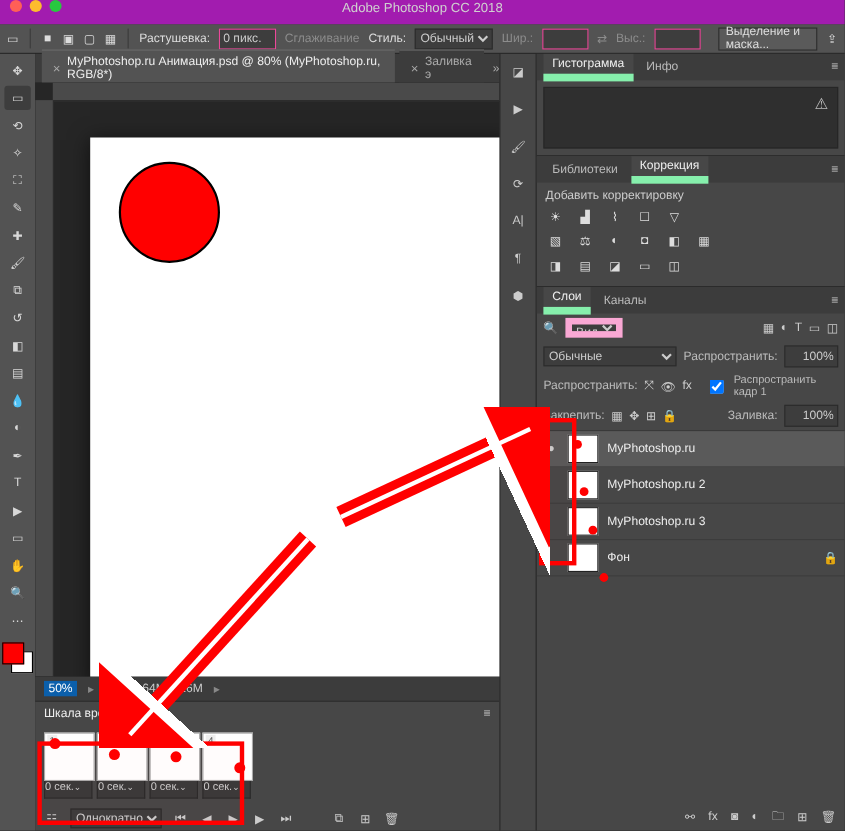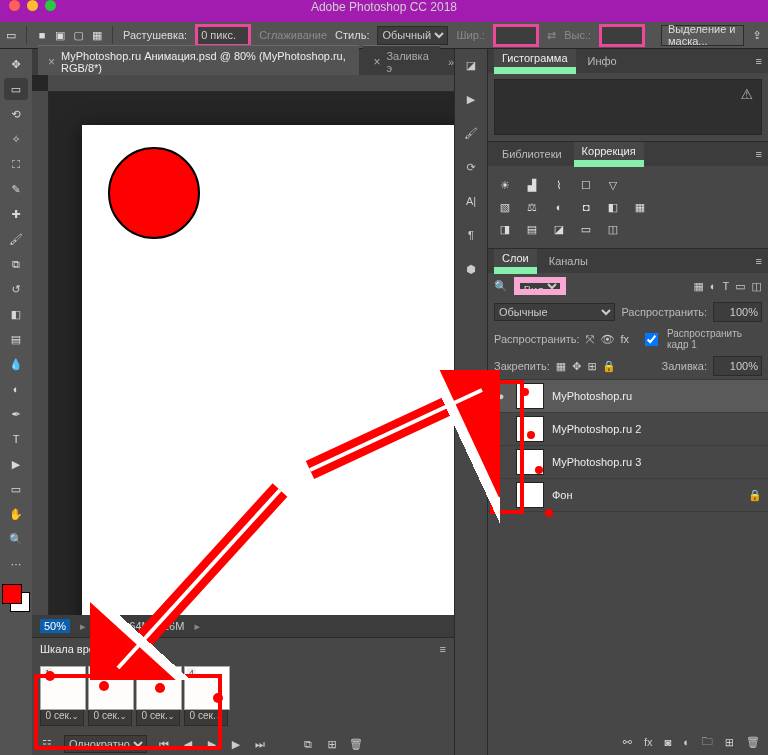--- a/index.html
+++ b/index.html
@@ -4,21 +4,21 @@
 <style>
 html,body{margin:0;padding:0;width:768px;height:755px;background:#333;font-family:"Helvetica Neue",Arial,sans-serif;font-size:11px;color:#ccc;overflow:hidden}
 .titlebar{height:22px;background:#a21caf;display:flex;align-items:flex-start;position:relative}
 .traffic{display:flex;gap:7px;padding-left:9px}
 .dot{width:11px;height:11px;border-radius:50%}
 .red{background:#ff5f57}.yellow{background:#febc2e}.green{background:#28c840}
 .titlebar .title{position:absolute;left:0;right:0;text-align:center;color:#d0d0d0;font-size:12px}
 .menubar{height:26px;background:#535353;display:flex;align-items:center;padding:0 6px;gap:8px;border-bottom:1px solid #242424;color:#ddd;font-size:11px}
 .menubar .ico{width:16px;height:16px;display:inline-flex;align-items:center;justify-content:center;color:#ddd}
 .menubar .sep{width:1px;height:18px;background:#3b3b3b;margin:0 2px}
-.menubar input[type=text]{background:#3d3d3d;border:3px solid #ec4899;color:#ccc;width:44px;height:17px;font-size:11px;padding:0 3px}
+.menubar input[type=text]{background:#3d3d3d;border:1px solid #ec4899;color:#ccc;width:44px;height:17px;font-size:11px;padding:0 3px}
 .menubar select{background:#3d3d3d;border:1px solid #2b2b2b;color:#ccc;height:19px;font-size:11px}
 .menubar .btn{background:#5a5a5a;border:1px solid #2b2b2b;color:#ddd;height:19px;font-size:11px;padding:0 6px;display:inline-flex;align-items:center}
 .menubar .dim{color:#8c8c8c}
 
 .workzone{display:flex;height:calc(755px - 22px - 26px)}
 .tools{width:32px;background:#535353;display:flex;flex-direction:column;align-items:center;padding-top:4px;gap:3px}
 .tool{width:24px;height:22px;display:flex;align-items:center;justify-content:center;color:#d8d8d8;border-radius:3px}
 .tool.sel{background:#3d3d3d}
 .swatches{margin-top:6px;width:28px;height:28px;position:relative}
 .swatch-fg{position:absolute;top:0;left:0;width:18px;height:18px;background:#ff0000;border:1px solid #000}
@@ -38,21 +38,21 @@
 .statusbar .zoom{background:#0b5fab;color:#fff;padding:1px 4px}
 
 .timeline{background:#474747;border-top:1px solid #2b2b2b}
 .timeline .hdr{height:22px;display:flex;align-items:center;padding:0 8px}
 .timeline .hdr .title{color:#eee}
 .frames{display:flex;gap:4px;padding:6px 8px}
 .frame{width:44px}
 .frame .thumb{width:44px;height:42px;background:#fff;border:1px solid #aaa;position:relative}
 .frame .num{position:absolute;top:1px;left:2px;font-size:9px;color:#555;background:#eee;padding:0 2px}
 .frame .spot{position:absolute;width:10px;height:10px;border-radius:50%;background:red}
-.frame .delay{height:15px;background:#3a3a3a;text-align:center;font-size:10px;color:#ccc;border:1px solid #2b2b2b;border-top:none}
+.frame .delay{height:15px;background:#3a3a3a;font-size:10px;color:#ccc;border:1px solid #2b2b2b;border-top:none}
 .timeline .ctrl{height:24px;display:flex;align-items:center;gap:10px;padding:0 8px;color:#ccc}
 .timeline .ctrl select{background:#3d3d3d;border:1px solid #2b2b2b;color:#ccc;font-size:11px;height:18px}
 .timeline .ctrl .ico{width:14px;height:14px;display:inline-flex;align-items:center;justify-content:center}
 
 .iconstrip{width:32px;background:#474747;display:flex;flex-direction:column;align-items:center;padding-top:6px;gap:14px;border-left:1px solid #2a2a2a}
 .iconstrip .ic{width:20px;height:20px;display:flex;align-items:center;justify-content:center;color:#ccc}
 
 .rightpanels{flex:0 0 280px;background:#474747;display:flex;flex-direction:column;border-left:1px solid #2a2a2a}
 .panel{border-bottom:1px solid #2b2b2b}
 .panel .tabs{height:24px;display:flex;align-items:center;padding:0 6px;gap:4px;background:#3c3c3c}
@@ -255,20 +255,21 @@
     </div>
 
     <div class="panel">
       <div class="tabs">
         <div class="tab">Библиотеки</div>
         <div class="tab act">Коррекция</div>
         <span style="flex:1"></span>
           <span>≡</span>
       </div>
       <div class="body">
+        <div>Добавить корректировку</div>
         <div class="adjrow">
           <span class="a">☀</span>
           <span class="a">▟</span>
           <span class="a">⌇</span>
           <span class="a">☐</span>
           <span class="a">▽</span>
         </div>
         <div class="adjrow">
           <span class="a">▧</span>
           <span class="a">⚖</span>

